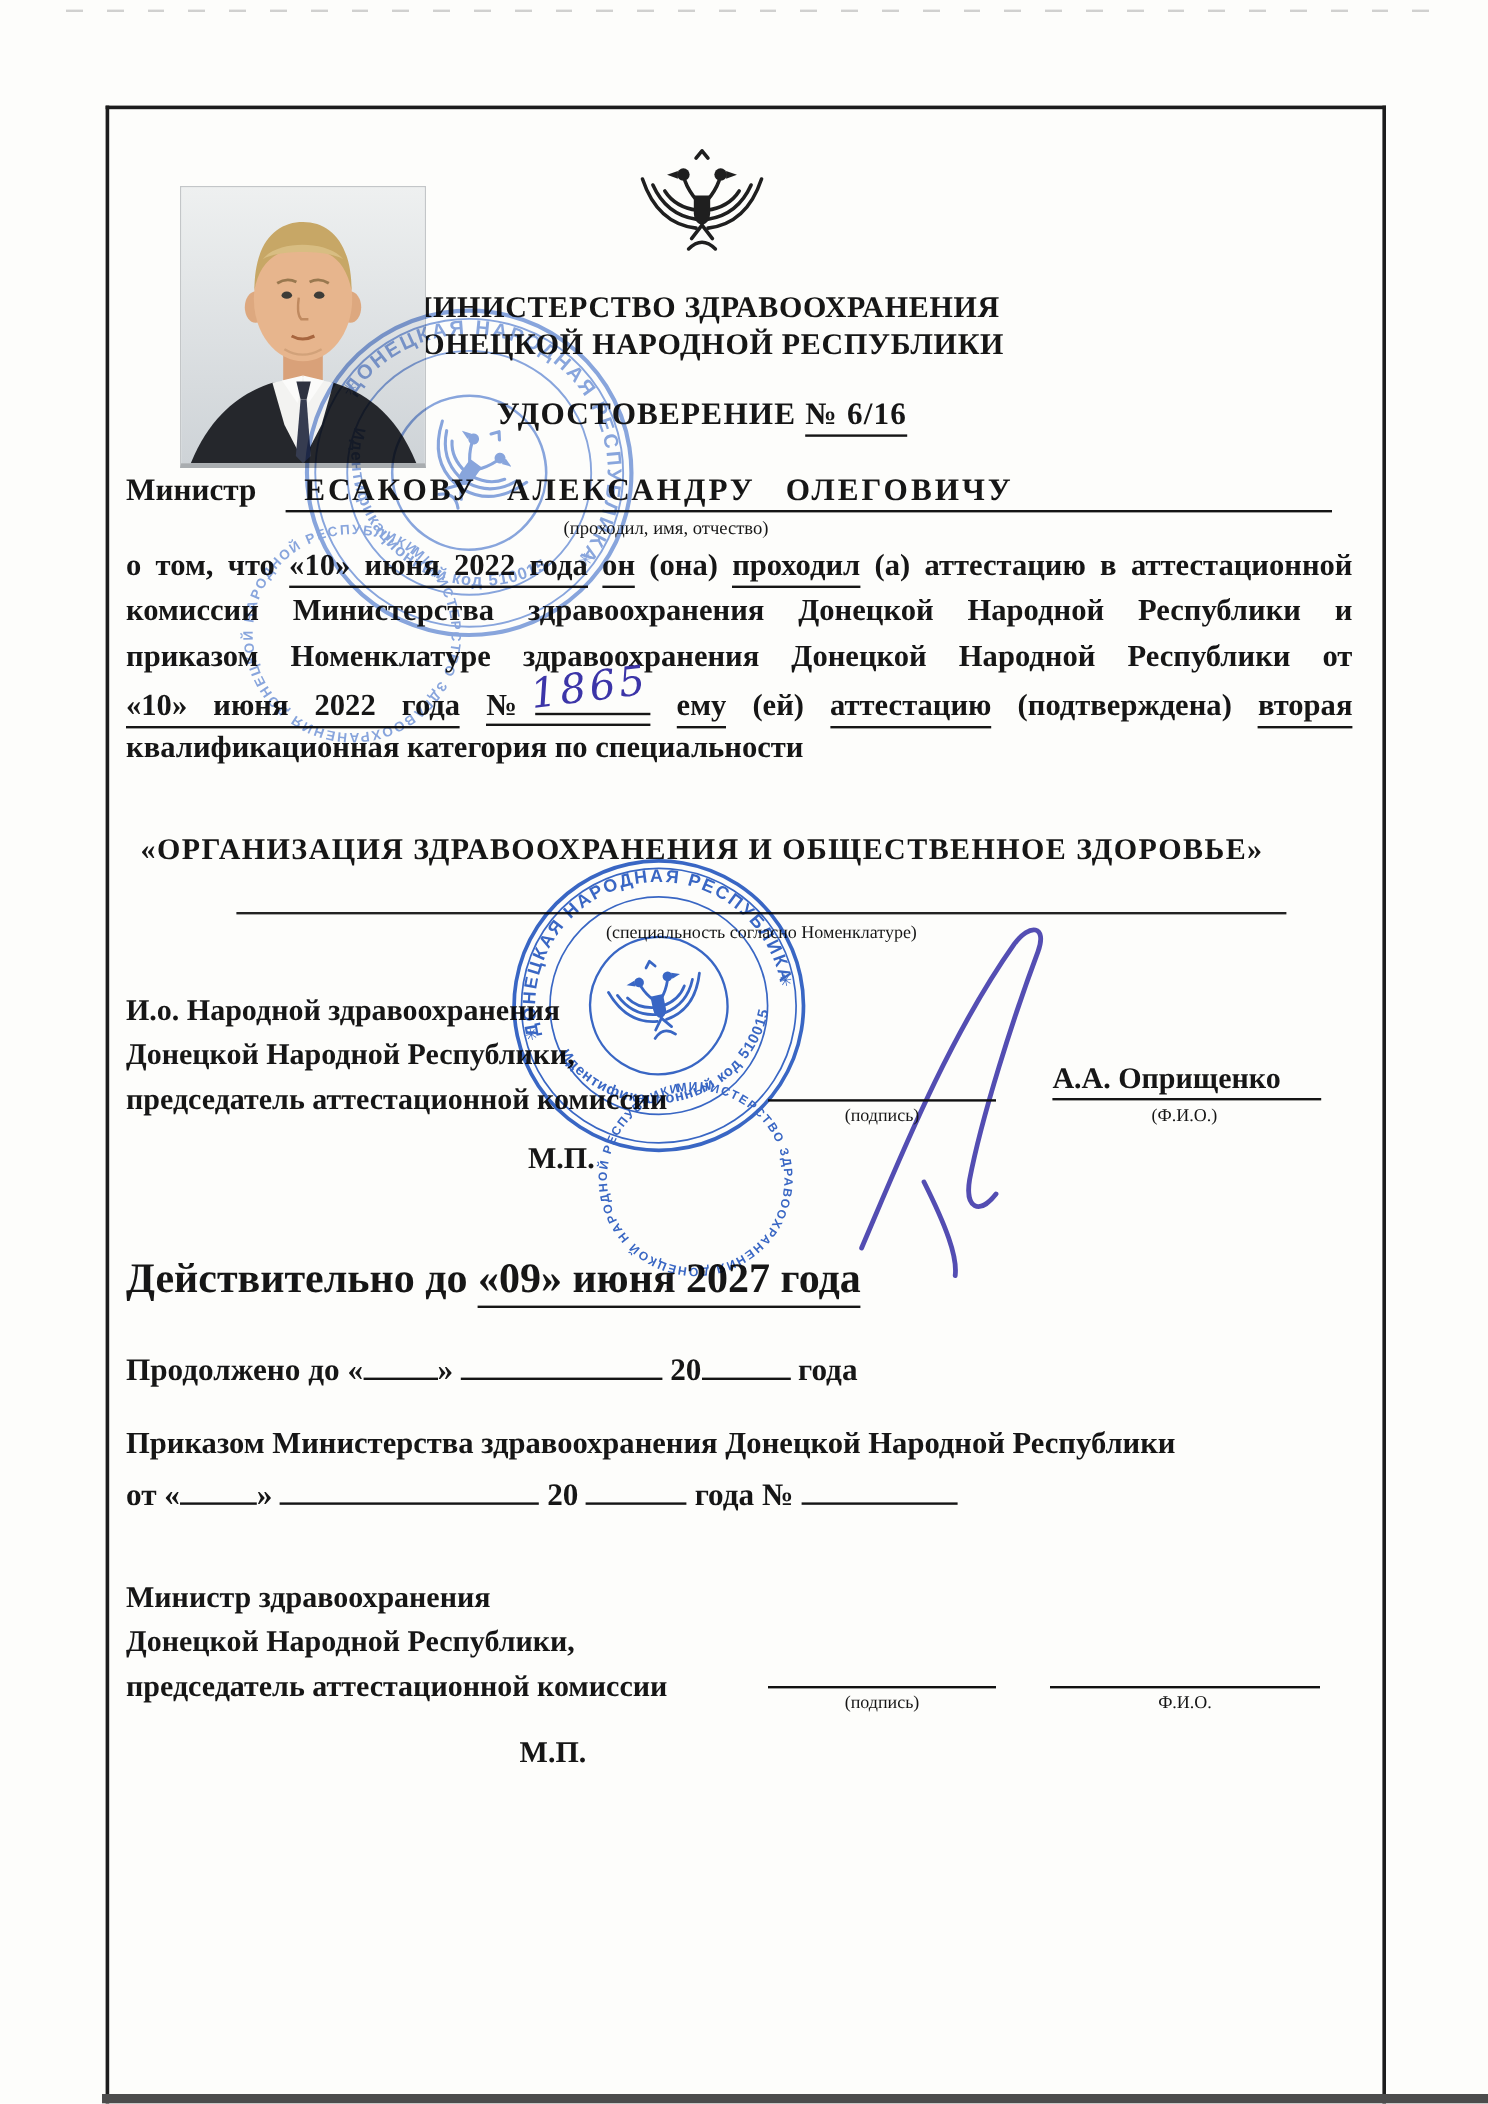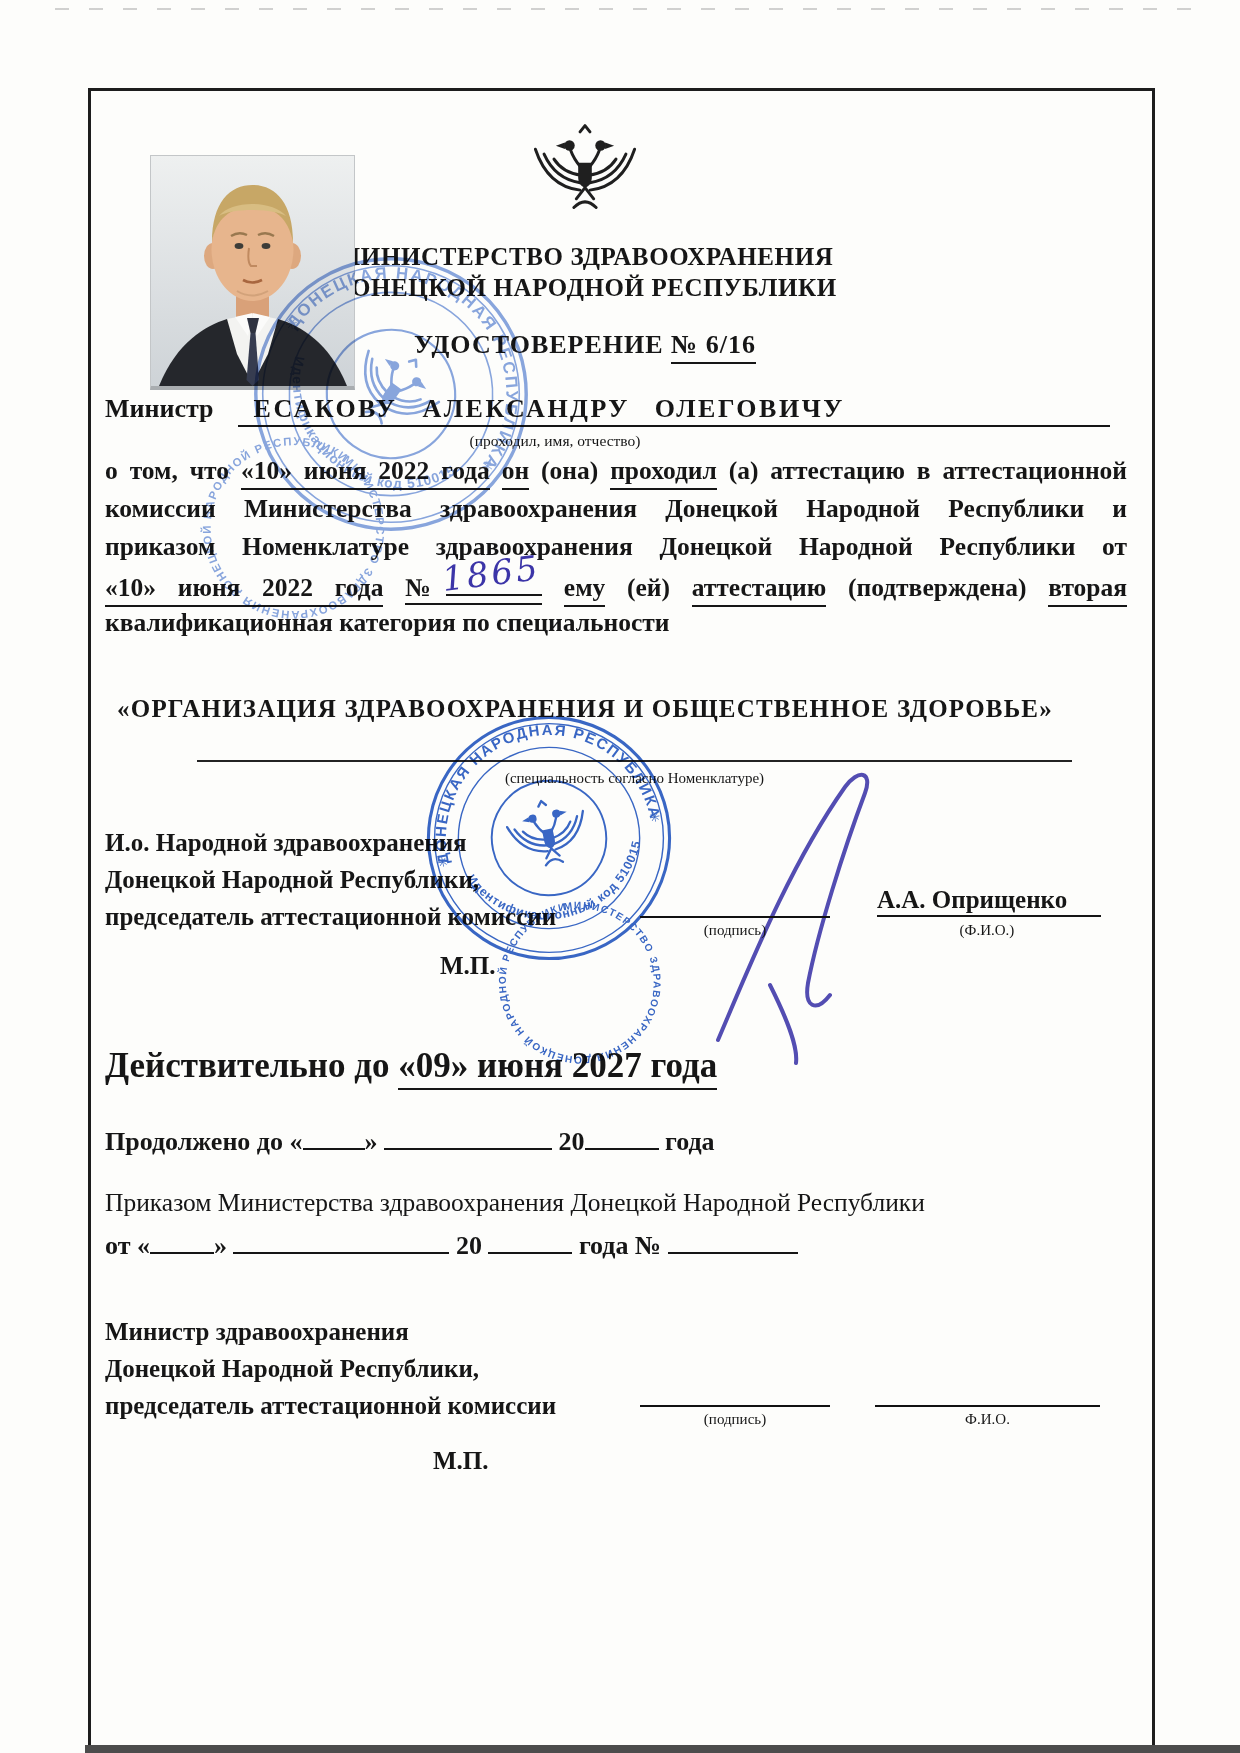--- a/index.html
+++ b/index.html
@@ -60,21 +60,21 @@
   #stamp-main{left:417px;top:706px;width:264px;height:264px;transform:rotate(-12deg);opacity:.95;color:var(--stamp-blue,#2e5fc4);z-index:2;}
   .st-arc{font-size:17px;letter-spacing:2px;font-weight:700;text-anchor:middle;}
   .st-arc-b{font-size:14px;letter-spacing:1px;font-weight:700;text-anchor:middle;}
   .st-ring{font-size:11.5px;letter-spacing:1.6px;font-weight:700;}
   .st-star{font-size:15px;}
   #signature{left:630px;top:735px;width:290px;height:330px;z-index:3;}
   
   #valid-row{left:105px;top:1046px;font-size:35px;font-weight:700;font-family:Liberation Serif, serif;}
   #ext-row{left:105px;top:1122px;font-size:26px;font-weight:700;}
   .blank{display:inline-block;border-bottom:2.5px solid #151515;height:26px;vertical-align:baseline;}
-  #order-line1{left:105px;top:1188px;font-size:25.5px;font-weight:400;}
+  #order-line1{left:105px;top:1188px;font-size:25.5px;font-weight:700;}
   #order-line2{left:105px;top:1226px;font-size:26px;font-weight:700;}
   #sign2{left:105px;top:1313px;width:580px;font-size:25px;font-weight:700;line-height:37px;}
   #sig2-line{left:640px;top:1405px;width:190px;border-top:2.5px solid #111;height:0;}
   #sig2-hint{left:640px;top:1411px;width:190px;text-align:center;font-size:15px;font-weight:400;}
   #fio2-line{left:875px;top:1405px;width:225px;border-top:2.5px solid #111;height:0;}
   #fio2-hint{left:875px;top:1411px;width:225px;text-align:center;font-size:15px;font-weight:400;}
 </style>
 </head>
 <body>
 

